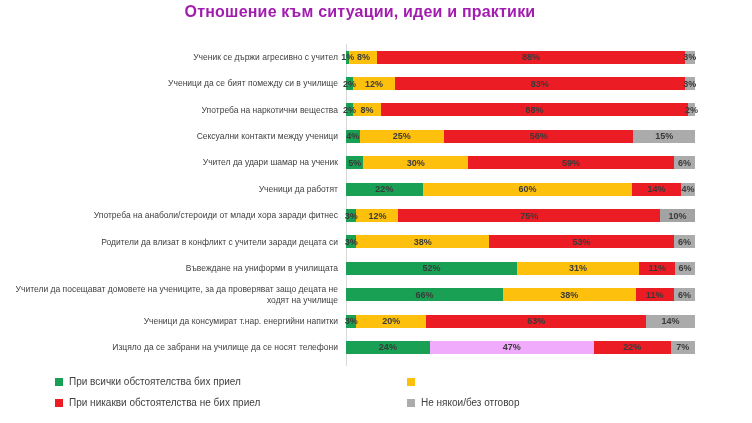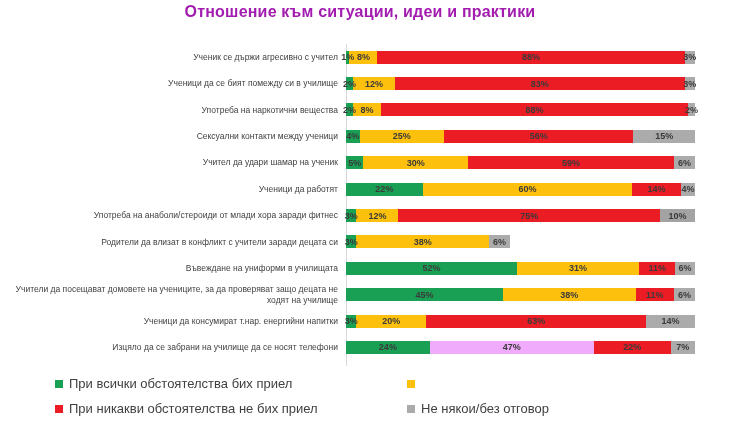--- a/index.html
+++ b/index.html
@@ -81,21 +81,21 @@
     top: 376px;
     left: 55px;
     width: 660px;
     display: grid;
     grid-template-columns: 352px 1fr;
     grid-row-gap: 10px;
   }
   .legend-item {
     display: flex;
     align-items: center;
-    font-size: 13px;
+    font-size: 10px;
     color: #404040;
   }
   .legend-swatch {
     width: 8px;
     height: 8px;
     margin-right: 6px;
     flex: 0 0 8px;
   }
 </style>
 </head>
@@ -226,20 +226,23 @@
       </div>
       <div class="row">
         <div class="row-label">Родители да влизат в конфликт с учители заради децата си</div>
         <div class="track">
           <div class="seg" style="width: 3%; background: rgb(26, 160, 84);">
             <span class="seg-label">3%</span>
           </div>
           <div class="seg" style="width: 38%; background: rgb(253, 192, 13);">
             <span class="seg-label">38%</span>
           </div>
+          <div class="seg" style="width: 53%; background: rgb(236, 28, 36);">
+            <span class="seg-label">53%</span>
+          </div>
           <div class="seg" style="width: 6%; background: rgb(171, 171, 171);">
             <span class="seg-label">6%</span>
           </div>
         </div>
       </div>
       <div class="row">
         <div class="row-label">Въвеждане на униформи в училищата</div>
         <div class="track">
           <div class="seg" style="width: 52%; background: rgb(26, 160, 84);">
             <span class="seg-label">52%</span>
@@ -252,21 +255,21 @@
           </div>
           <div class="seg" style="width: 6%; background: rgb(171, 171, 171);">
             <span class="seg-label">6%</span>
           </div>
         </div>
       </div>
       <div class="row">
         <div class="row-label">Учители да посещават домовете на учениците, за да проверяват защо децата не ходят на училище</div>
         <div class="track">
           <div class="seg" style="width: 45%; background: rgb(26, 160, 84);">
-            <span class="seg-label">45%</span>
+            <span class="seg-label">66%</span>
           </div>
           <div class="seg" style="width: 38%; background: rgb(253, 192, 13);">
             <span class="seg-label">38%</span>
           </div>
           <div class="seg" style="width: 11%; background: rgb(236, 28, 36);">
             <span class="seg-label">11%</span>
           </div>
           <div class="seg" style="width: 6%; background: rgb(171, 171, 171);">
             <span class="seg-label">6%</span>
           </div>

